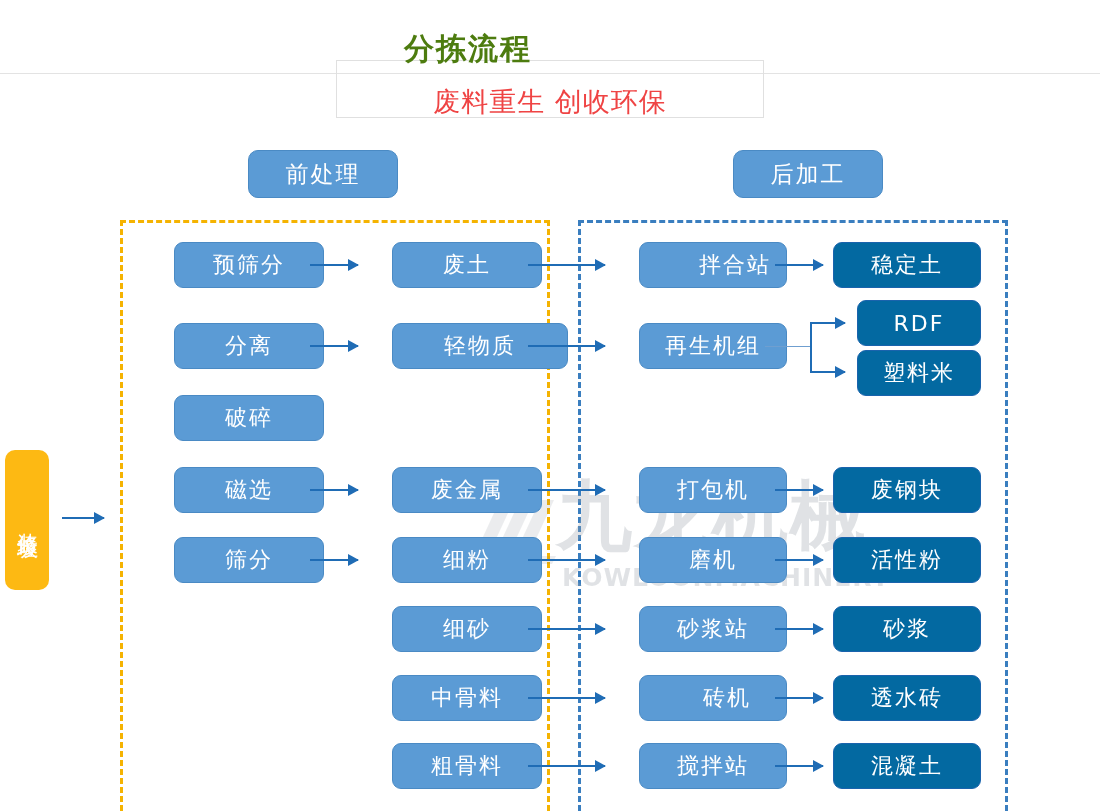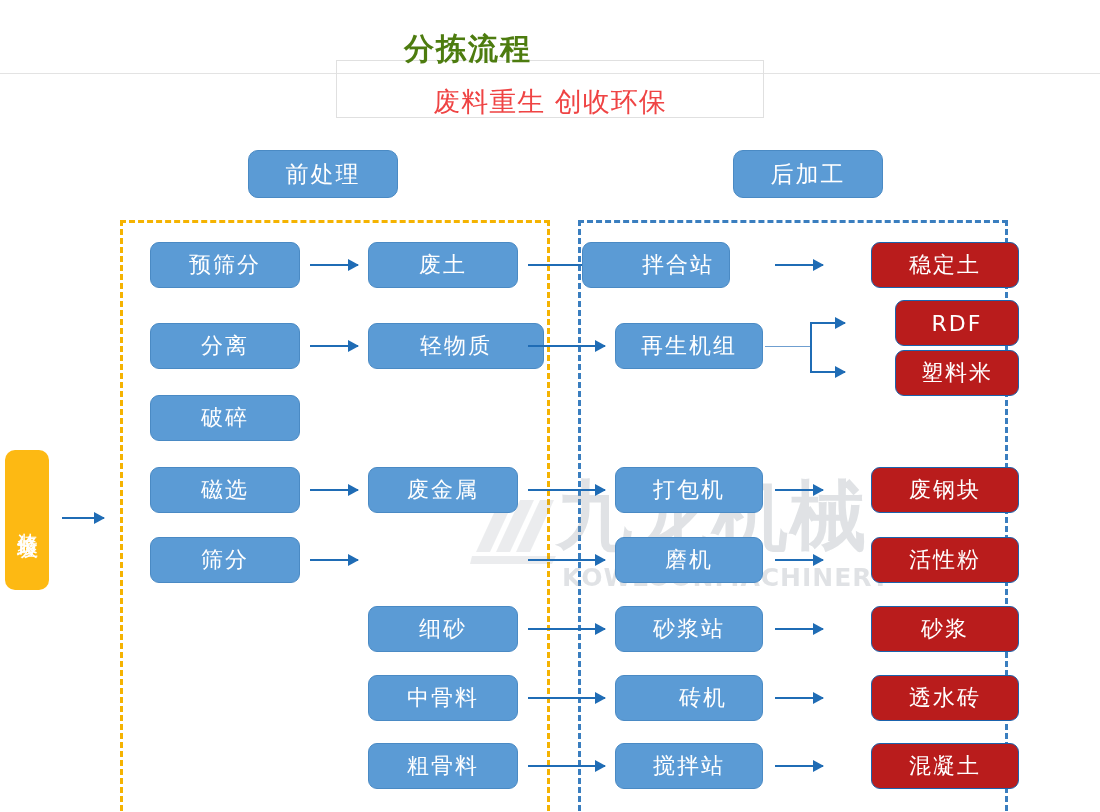--- a/index.html
+++ b/index.html
@@ -48,22 +48,22 @@
   .input-box{position:absolute;left:5px;top:450px;width:44px;height:140px;
       border-radius:10px;background:#fdb913;
       display:flex;align-items:center;justify-content:center;box-sizing:border-box;}
   .input-box span{color:#ffffff;font-size:21px;line-height:33px;
       writing-mode:vertical-rl;text-orientation:upright;letter-spacing:2px;}
 
   
   .box{position:absolute;height:46px;border-radius:9px;box-sizing:border-box;
       display:flex;align-items:center;justify-content:center;
       color:#ffffff;font-size:22px;letter-spacing:2px;}
-  .box.light{background:#5b9bd5;border:1px solid #4a8ac4;}
-  .box.dark{background:#b91c1c;border:1px solid #1a63ad;margin-left:38px;}
+  .box.light{background:#5b9bd5;border:1px solid #4a8ac4;margin-left:24px;}
+  .box.dark{background:#0369a1;border:1px solid #1a63ad;}
 
   
   .arrow{position:absolute;height:2px;background:#1f6cb5;}
   .arrow::after{content:"";position:absolute;right:-1px;top:-5px;
       width:0;height:0;border-left:11px solid #1f6cb5;
       border-top:6px solid transparent;border-bottom:6px solid transparent;}
   .seg{position:absolute;background:#1f6cb5;}
   .seg.h{height:2px;}
   .seg.v{width:2px;}
   .seg.thin{background:#6f9fd0;height:1px;}
@@ -109,33 +109,34 @@
   <div class="box light" style="left:150px;top:467px;width:150px;">磁选</div>
 
   <div class="arrow" style="left:310px;top:264px;width:48px;"></div>
   <div class="arrow" style="left:310px;top:345px;width:48px;"></div>
   <div class="arrow" style="left:310px;top:489px;width:48px;"></div>
   <div class="arrow" style="left:310px;top:559px;width:48px;"></div>
 
   <div class="box light" style="left:368px;top:242px;width:150px;">废土</div>
   <div class="box light" style="left:368px;top:323px;width:176px;">轻物质</div>
   <div class="box light" style="left:368px;top:467px;width:150px;">废金属</div>
+  <div class="box light" style="left:368px;top:537px;width:150px;">细粉</div>
   <div class="box light" style="left:368px;top:606px;width:150px;">细砂</div>
   <div class="box light" style="left:368px;top:675px;width:150px;">中骨料</div>
   <div class="box light" style="left:368px;top:743px;width:150px;">粗骨料</div>
 
   <div class="arrow" style="left:528px;top:264px;width:77px;"></div>
   <div class="arrow" style="left:528px;top:345px;width:77px;"></div>
   <div class="arrow" style="left:528px;top:489px;width:77px;"></div>
   <div class="arrow" style="left:528px;top:559px;width:77px;"></div>
   <div class="arrow" style="left:528px;top:628px;width:77px;"></div>
   <div class="arrow" style="left:528px;top:697px;width:77px;"></div>
   <div class="arrow" style="left:528px;top:765px;width:77px;"></div>
 
-  <div class="box light" style="left:582px;top:242px;width:148px;padding-left:44px;">拌合站</div>
+  <div class="box light" style="left:615px;top:242px;width:148px;padding-left:44px;">拌合站</div>
   <div class="box light" style="left:615px;top:323px;width:148px;">再生机组</div>
   <div class="box light" style="left:615px;top:467px;width:148px;">打包机</div>
   <div class="box light" style="left:615px;top:537px;width:148px;">磨机</div>
   <div class="box light" style="left:615px;top:606px;width:148px;">砂浆站</div>
   <div class="box light" style="left:615px;top:675px;width:148px;padding-left:28px;">砖机</div>
   <div class="box light" style="left:615px;top:743px;width:148px;">搅拌站</div>
 
   <div class="arrow" style="left:775px;top:264px;width:48px;"></div>
   <div class="arrow" style="left:775px;top:489px;width:48px;"></div>
   <div class="arrow" style="left:775px;top:559px;width:48px;"></div>

